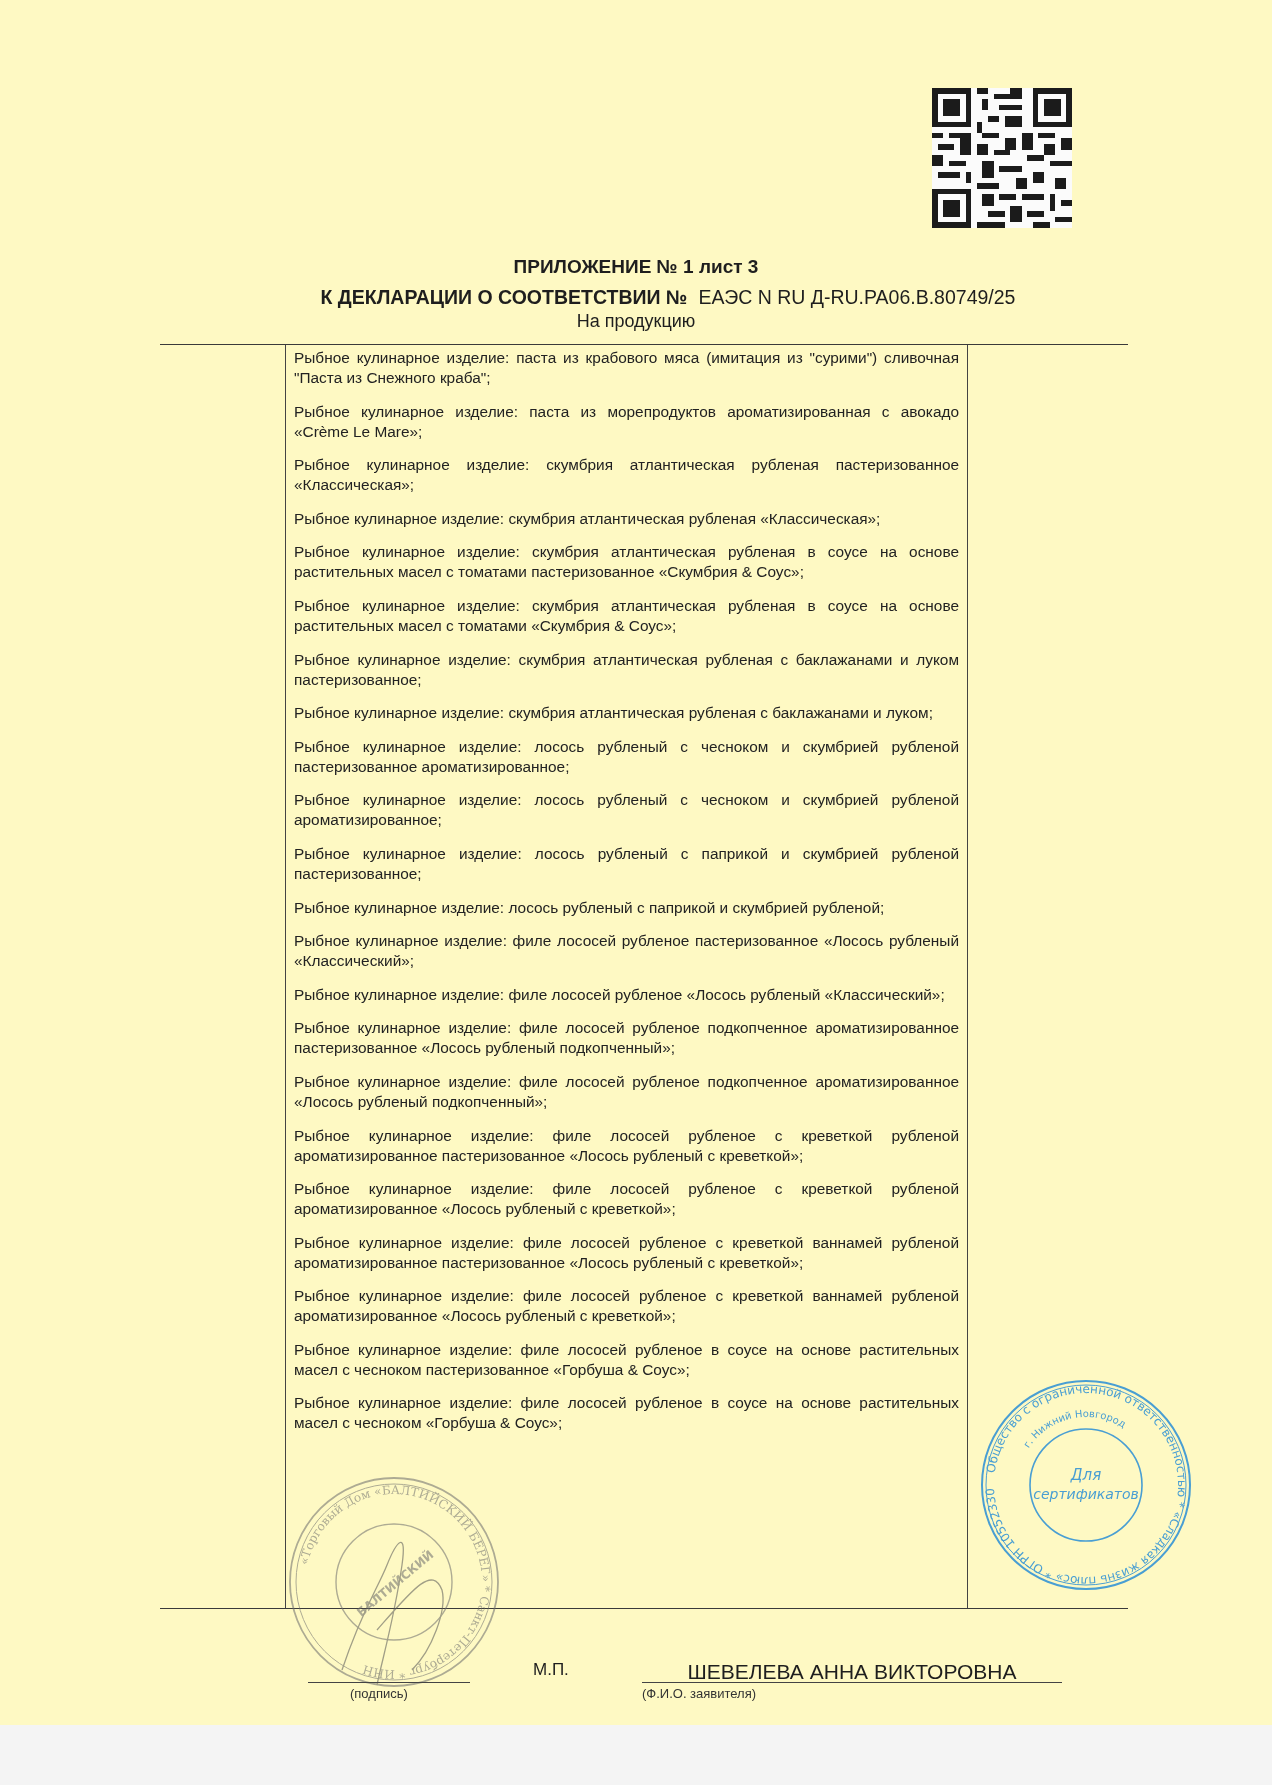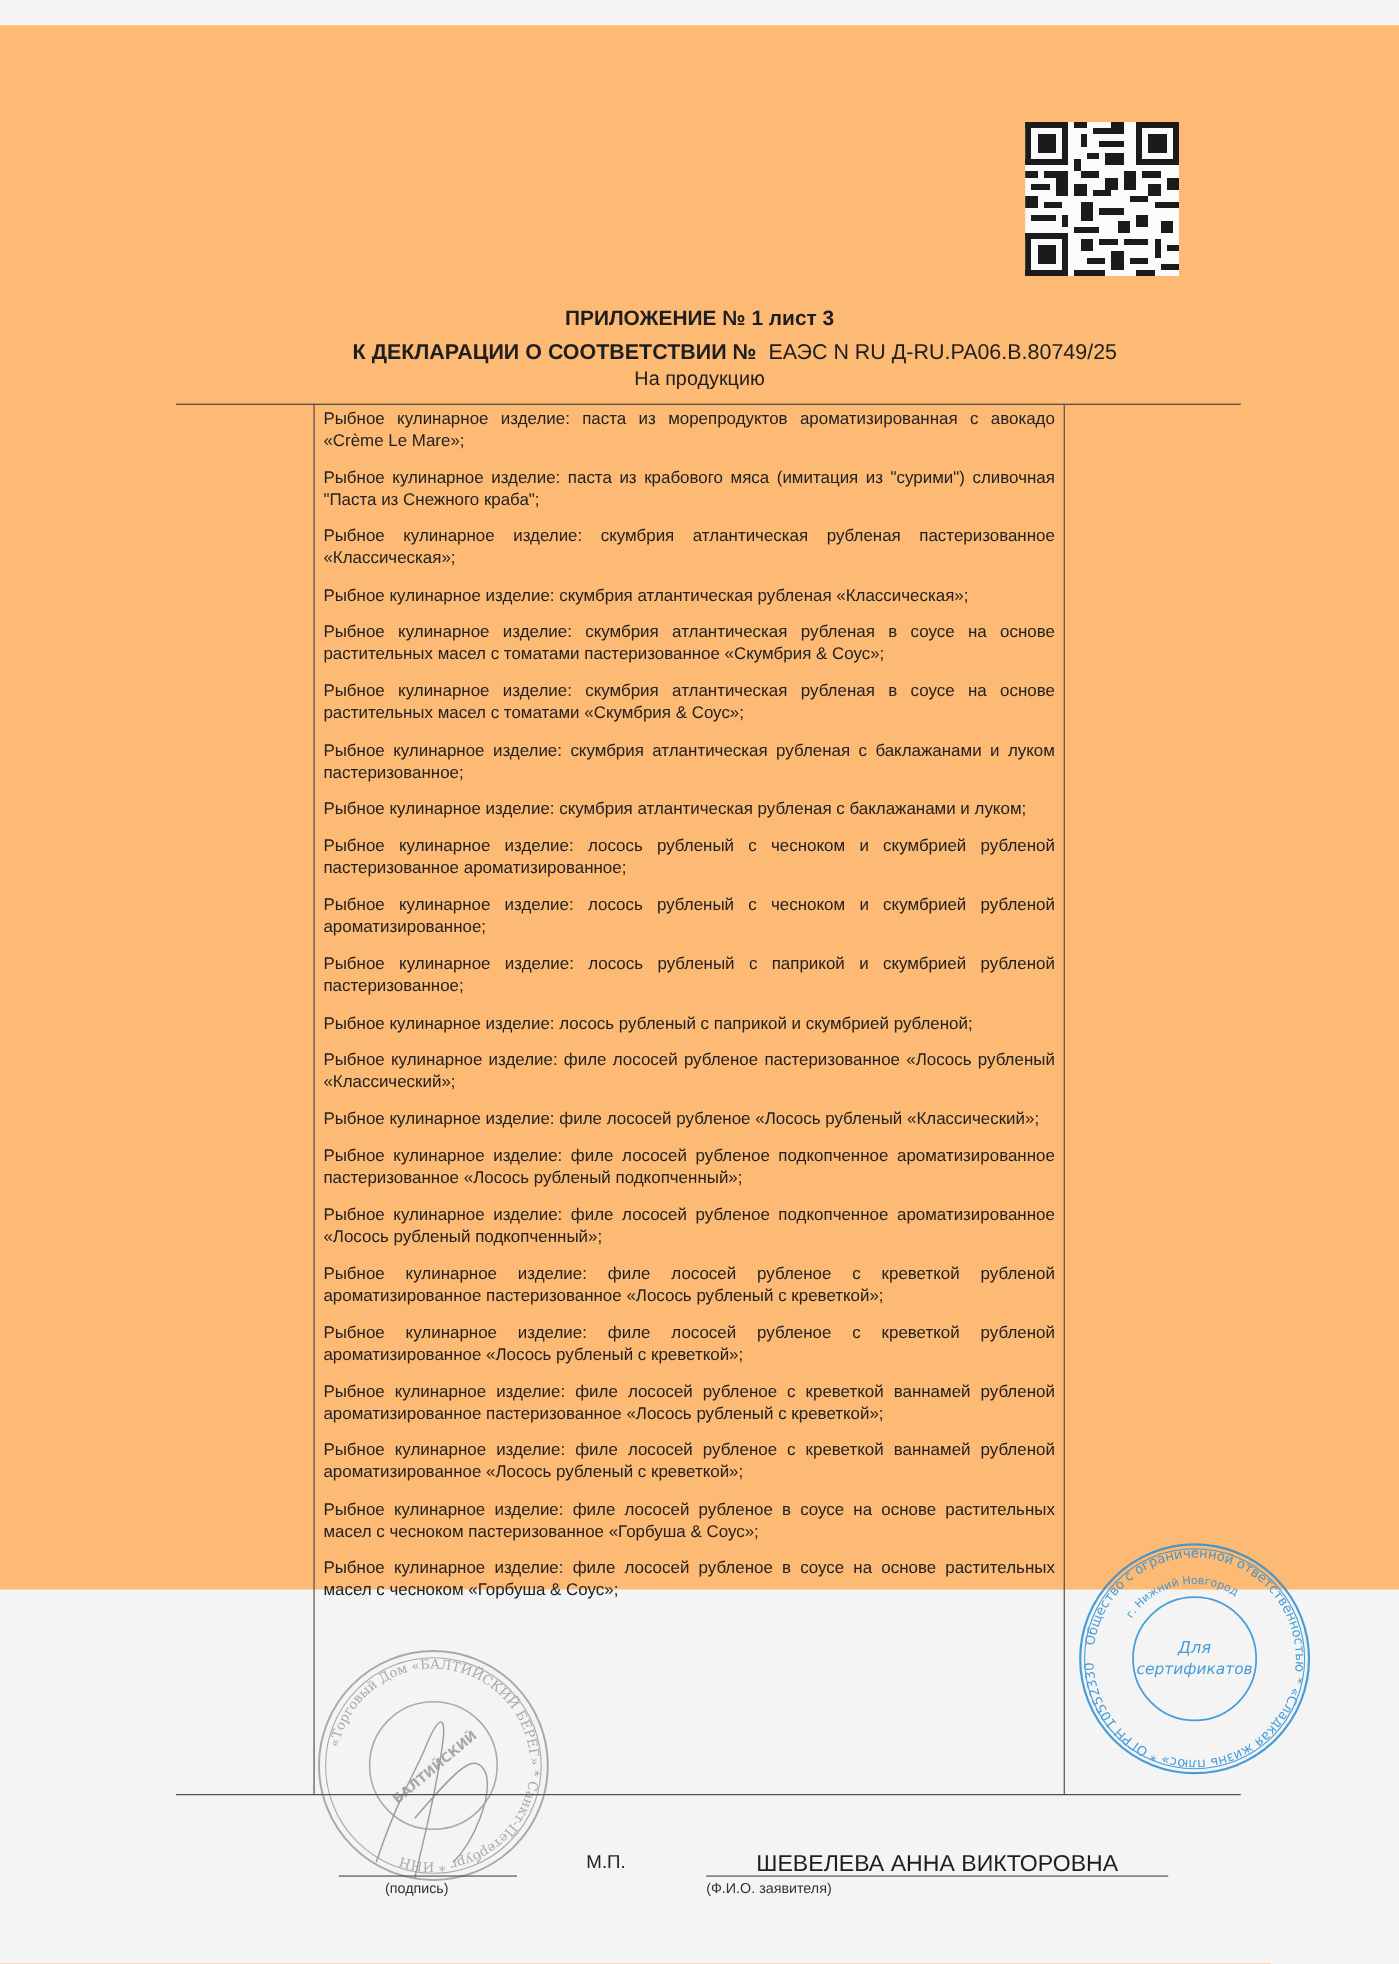--- a/index.html
+++ b/index.html
@@ -1,21 +1,21 @@
 <!DOCTYPE html>
 <html><head>
 <meta charset="utf-8">
 <style>
   html, body { margin: 0; padding: 0; }
   body {
     width: 1272px; height: 1785px; background: #f4f4f4;
     font-family: "Liberation Sans", sans-serif; color: #1e1e1e;
     position: relative; overflow: hidden;
   }
-  .page { position: absolute; left: 0; top: 0; width: 1272px; height: 1422px; background: #fdba74; margin-top: 23px; }
+  .page { position: absolute; left: 0; top: 0; width: 1272px; height: 1725px; background: #fef9c3; }
   .qr { position: absolute; left: 932px; top: 88px; width: 140px; height: 140px; }
   .qr svg { width: 100%; height: 100%; display: block; }
   .head { position: absolute; left: 0; width: 1272px; text-align: center; }
   .h1 { top: 256px; font-size: 19px; font-weight: bold; }
   .h2 { top: 286px; font-size: 19.5px; padding-left: 32px; }
   .h2 b { font-weight: bold; }
   .h3 { top: 311px; font-size: 18px; }
   .tbl {
     position: absolute; left: 160px; top: 344px; width: 968px; height: 1263px;
     border-top: 1.5px solid #3a3a3a; border-bottom: 1.5px solid #3a3a3a;
@@ -116,22 +116,22 @@
   <div class="head h2">
     <b>К ДЕКЛАРАЦИИ О СООТВЕТСТВИИ №</b>&nbsp;
     <span>ЕАЭС N RU Д-RU.PA06.B.80749/25</span>
   </div>
   <div class="head h3">На продукцию</div>
 
   <div class="tbl">
     <div class="col-l"></div>
     <div class="col-r"></div>
     <div class="items">
+      <div class="item">Рыбное кулинарное изделие: паста из крабового мяса (имитация из "сурими") сливочная "Паста из Снежного краба";</div>
       <div class="item">Рыбное кулинарное изделие: паста из морепродуктов ароматизированная с авокадо «Crème Le Mare»;</div>
-      <div class="item">Рыбное кулинарное изделие: паста из крабового мяса (имитация из "сурими") сливочная "Паста из Снежного краба";</div>
       <div class="item">Рыбное кулинарное изделие: скумбрия атлантическая рубленая пастеризованное «Классическая»;</div>
       <div class="item">Рыбное кулинарное изделие: скумбрия атлантическая рубленая «Классическая»;</div>
       <div class="item">Рыбное кулинарное изделие: скумбрия атлантическая рубленая в соусе на основе растительных масел с томатами пастеризованное «Скумбрия &amp; Соус»;</div>
       <div class="item">Рыбное кулинарное изделие: скумбрия атлантическая рубленая в соусе на основе растительных масел с томатами «Скумбрия &amp; Соус»;</div>
       <div class="item">Рыбное кулинарное изделие: скумбрия атлантическая рубленая с баклажанами и луком пастеризованное;</div>
       <div class="item">Рыбное кулинарное изделие: скумбрия атлантическая рубленая с баклажанами и луком;</div>
       <div class="item">Рыбное кулинарное изделие: лосось рубленый с чесноком и скумбрией рубленой пастеризованное ароматизированное;</div>
       <div class="item">Рыбное кулинарное изделие: лосось рубленый с чесноком и скумбрией рубленой ароматизированное;</div>
       <div class="item">Рыбное кулинарное изделие: лосось рубленый с паприкой и скумбрией рубленой пастеризованное;</div>
       <div class="item">Рыбное кулинарное изделие: лосось рубленый с паприкой и скумбрией рубленой;</div>

